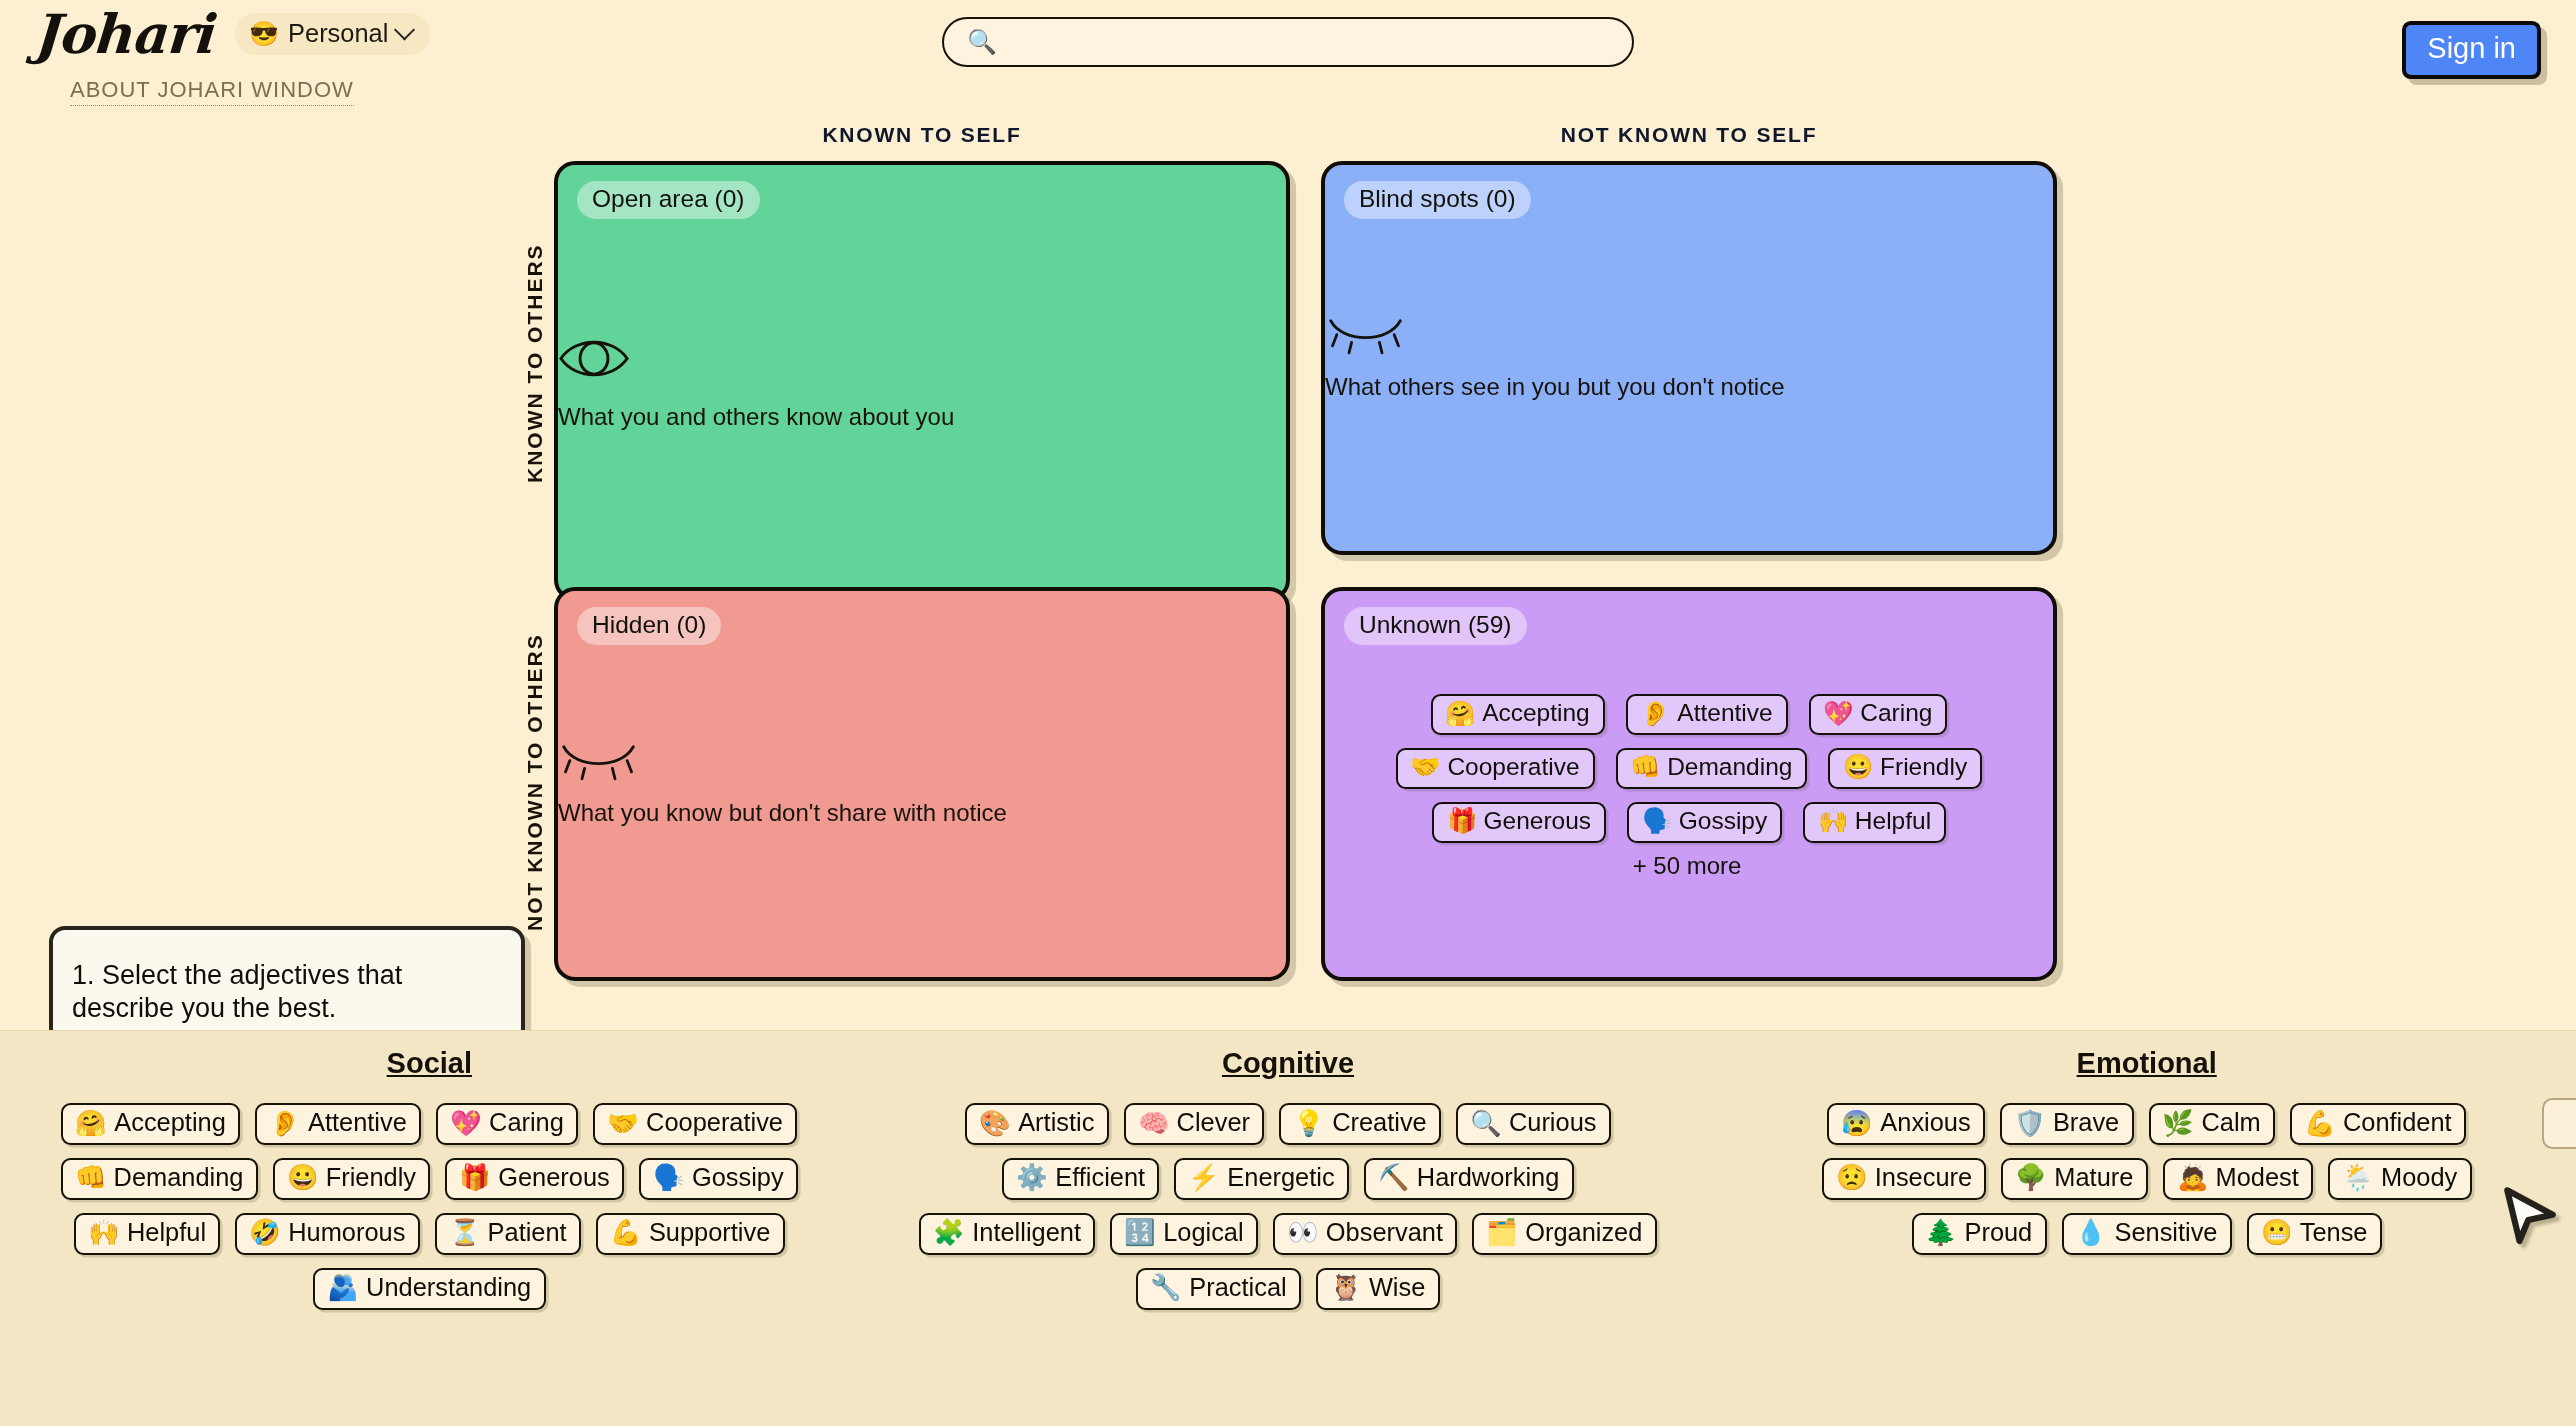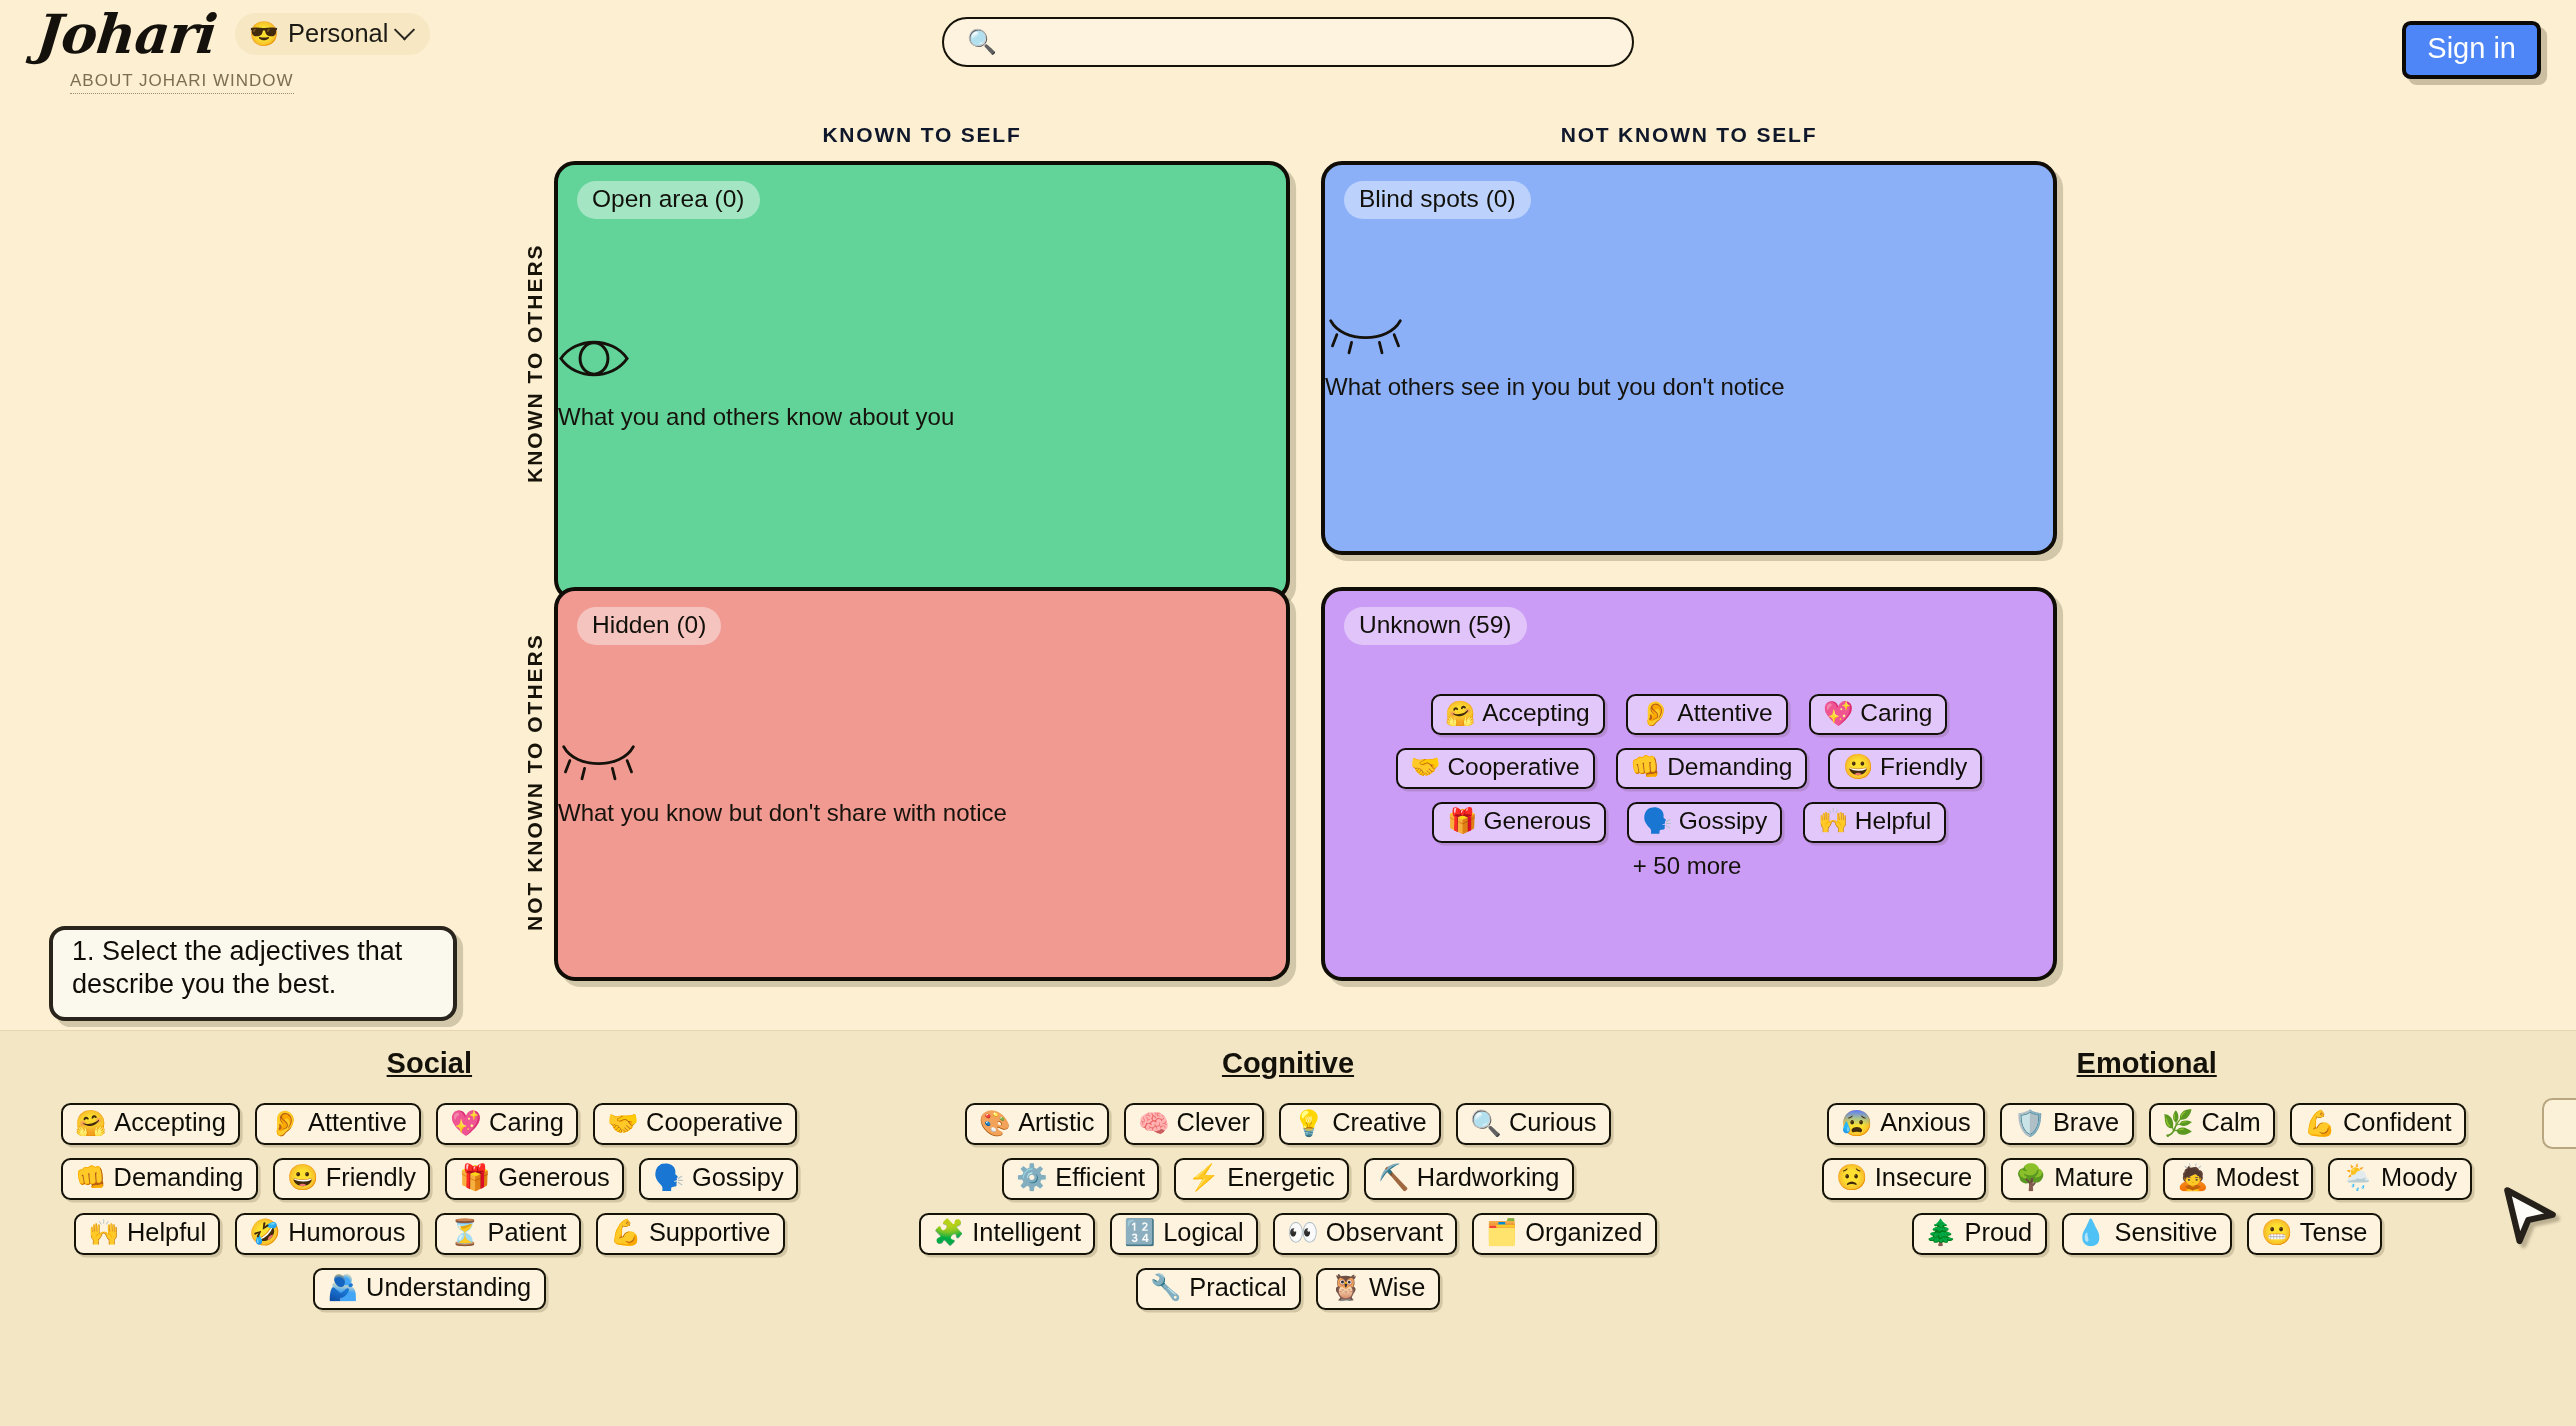--- a/index.html
+++ b/index.html
@@ -35,22 +35,22 @@
     font-size: 25.4px;
     color: #1c1a14;
   }
   .profile-pill .emoji { font-size: 24px; }
   .chev {
     display: inline-block; width: 15px; height: 15px;
     border-right: 2.6px solid #2a2620; border-bottom: 2.6px solid #2a2620;
     transform: rotate(45deg) translate(-2.6px,-2.6px);
   }
   .about-link {
-    margin-top: 10px; margin-left: 33px;
-    font-size: 17px; letter-spacing: 1px;
+    margin-top: 16px; margin-left: 33px;
+    font-size: 22px; letter-spacing: 1px;
     color: #7c6f50;
     border-bottom: 1.8px dotted #9d8f6c;
     display: inline-block; padding-bottom: 1.8px;
   }
   .search-wrap {
     position: absolute; left: 50%; top: 16.6px; transform: translateX(-50%);
   }
   .search-box {
     width: 692px; height: 50px;
     background: #fdf3de;
@@ -136,25 +136,25 @@
     box-shadow: 2.6px 2.6px 0 rgba(70,58,28,0.16);
   }
   .more-line {
     position: absolute; left: 0; right: 4px; top: 261px;
     text-align: center; font-size: 24px; color: #15120b;
   }
 
   
   .tooltip {
     position: absolute; left: 49px; top: 926px;
-    width: 408px;
+    width: 476px;
     background: #fbf8ee;
     border: 4.4px solid #2a251c;
     border-radius: 16px;
-    padding: 5px 19px 16px;
+    padding: 29px 19px 16px;
     font-size: 27px; line-height: 1.22; color: #0f0d08;
     box-shadow: 6.1px 6.1px 0 rgba(70,58,28,0.22);
   }
   .tip-arrow {
     position: absolute; left: 55px; top: 1041px;
     width: 0; height: 0;
   }
   .tip-arrow svg { display: block; filter: drop-shadow(5.3px 5.3px 0 rgba(70,58,28,0.22)); }
 
   

